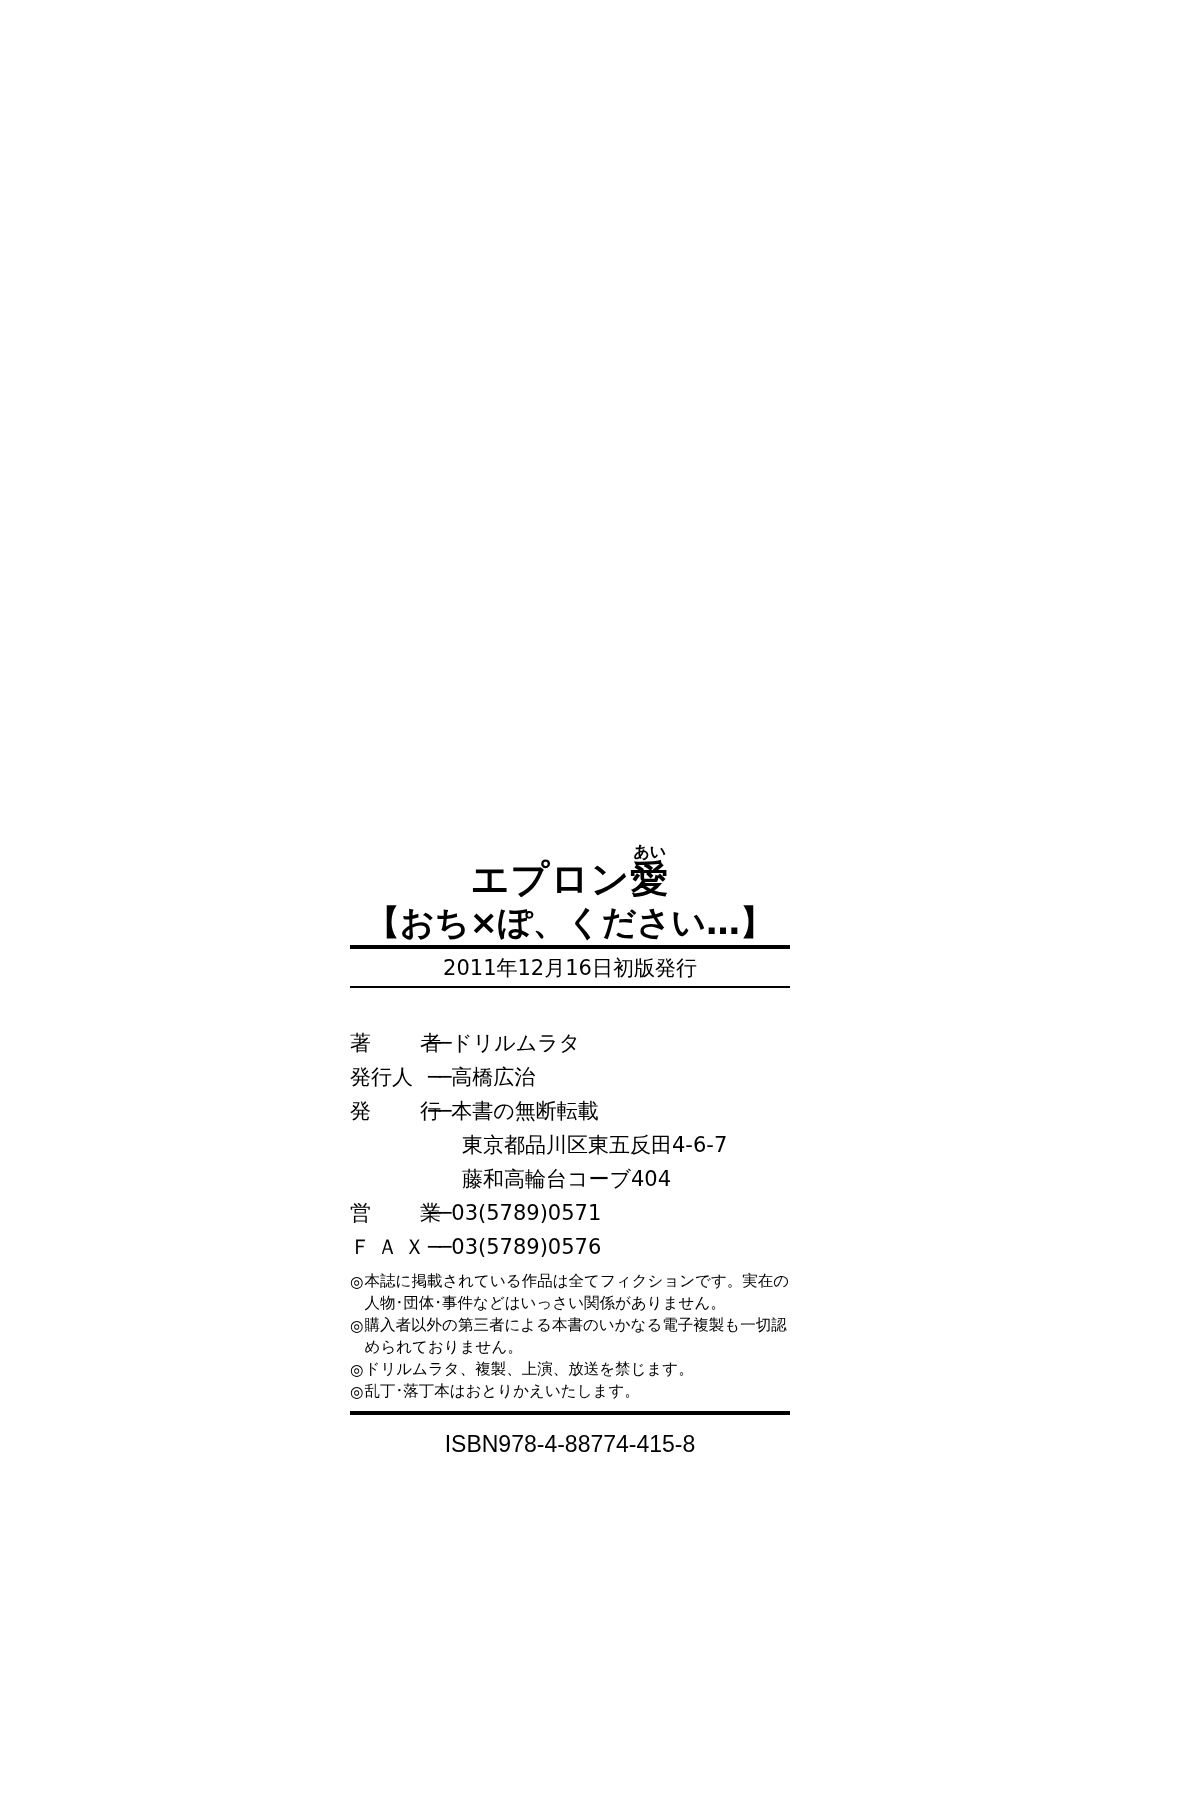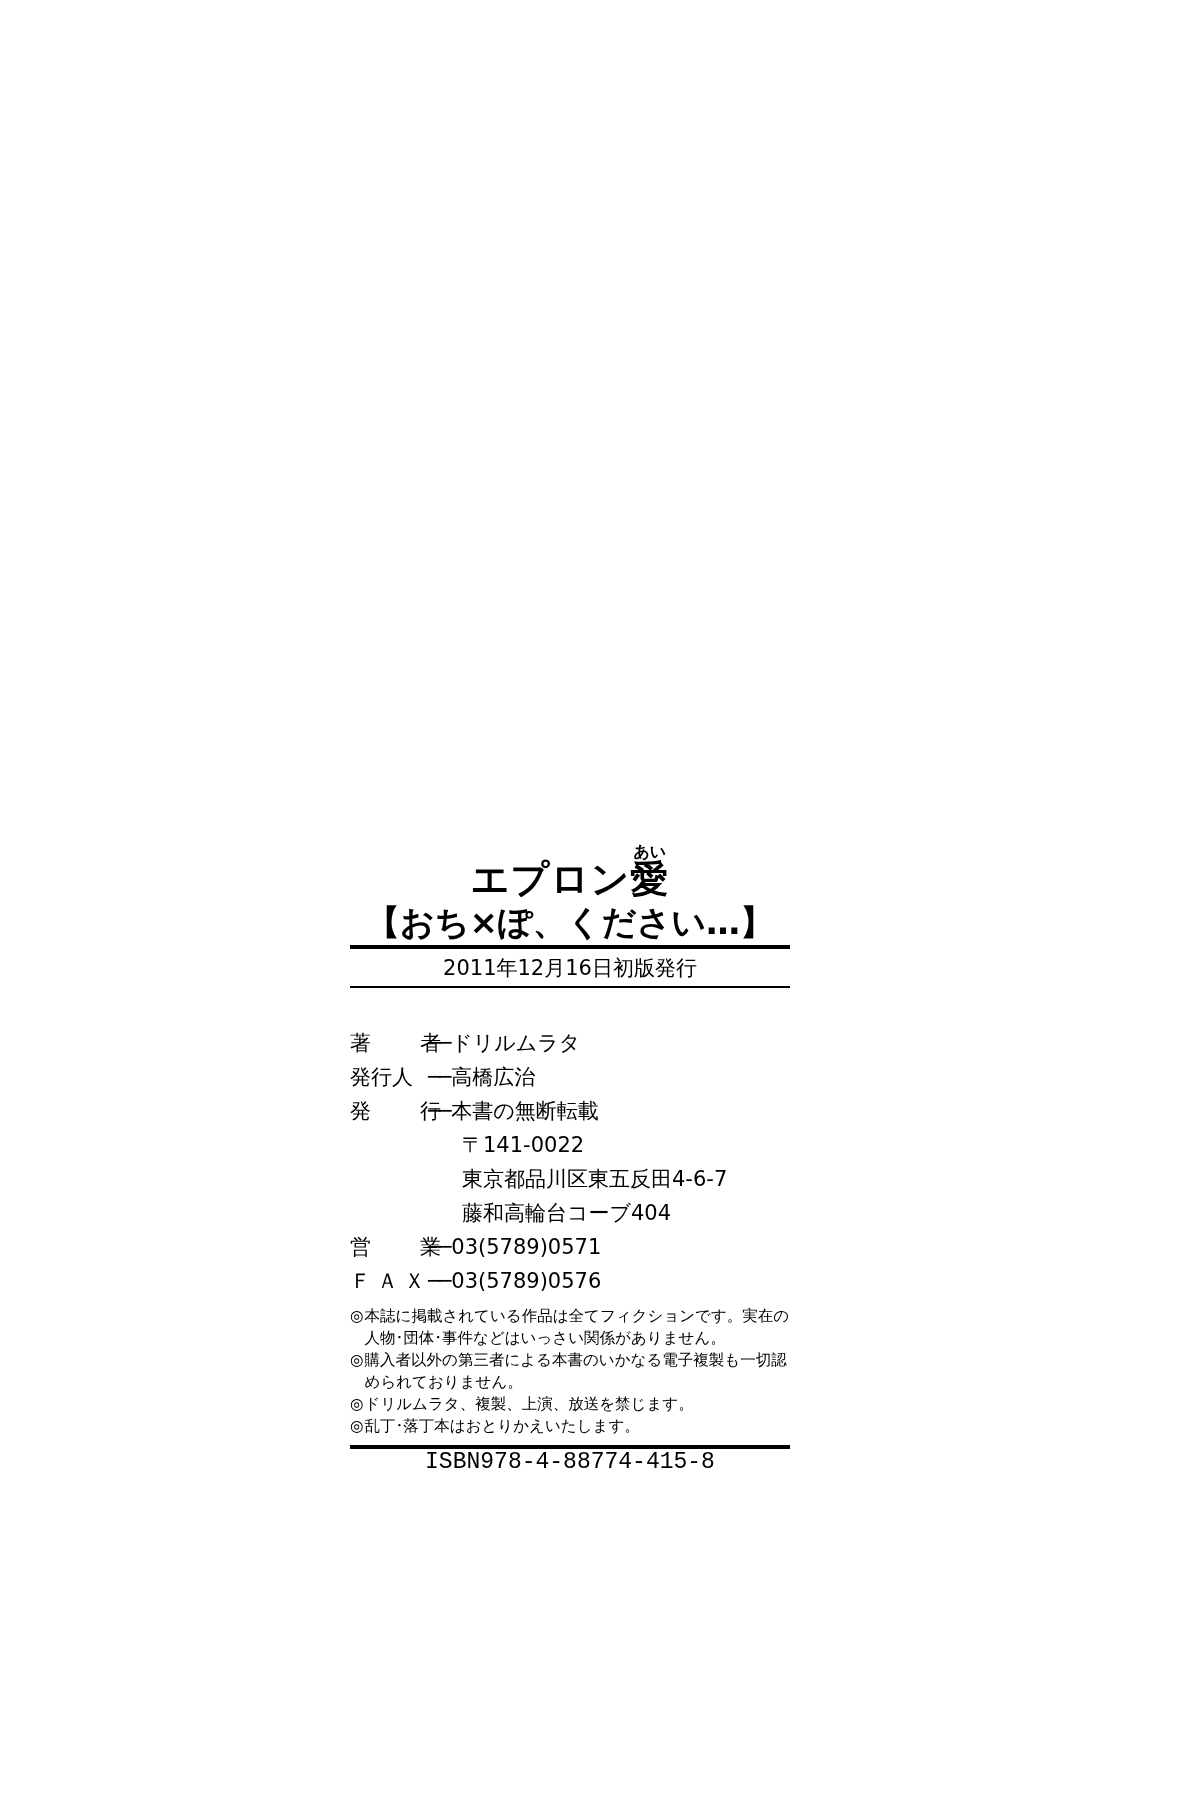--- a/index.html
+++ b/index.html
@@ -130,35 +130,37 @@
   .notice {
     display: flex;
     align-items: flex-start;
   }
   .notice-mark {
     flex: 0 0 auto;
     margin-right: 1px;
   }
   .notice-text {
     flex: 1 1 auto;
+    font-family: Liberation Mono, monospace;
   }
 
   .copyright {
     margin-top: 6px;
     font-family: "DejaVu Sans", sans-serif;
     font-size: 14px;
     letter-spacing: 0px;
     padding-top: 5px;
   }
 
   .isbn {
     text-align: center;
-    font-family: Liberation Mono, monospace;
+    font-family: Liberation Sans, sans-serif;
     font-size: 23px;
     letter-spacing: 0px;
+    margin-top: 16px;
     white-space: nowrap;
   }
 
   .bottom-rule-wrap {
     margin-top: 8px;
   }
 </style>
 </head>
 <body>
 
@@ -190,21 +192,20 @@
         <span class="credit-dash">──</span>
         <span class="credit-value">高橋広治</span>
     </div>
 
     <div class="credit-row">
       <span class="credit-label spread">発　行</span>
         <span class="credit-dash">──</span>
         <span class="credit-value">本書の無断転載</span>
     </div>
 
-    <div class="addr-line">〒141-0022</div>
     <div class="addr-line">東京都品川区東五反田4-6-7</div>
     <div class="addr-line">藤和高輪台コーブ404</div>
 
     <div class="credit-row">
       <span class="credit-label spread">営　業</span>
         <span class="credit-dash">──</span>
         <span class="credit-value">03(5789)0571</span>
     </div>
 
     <div class="credit-row">

